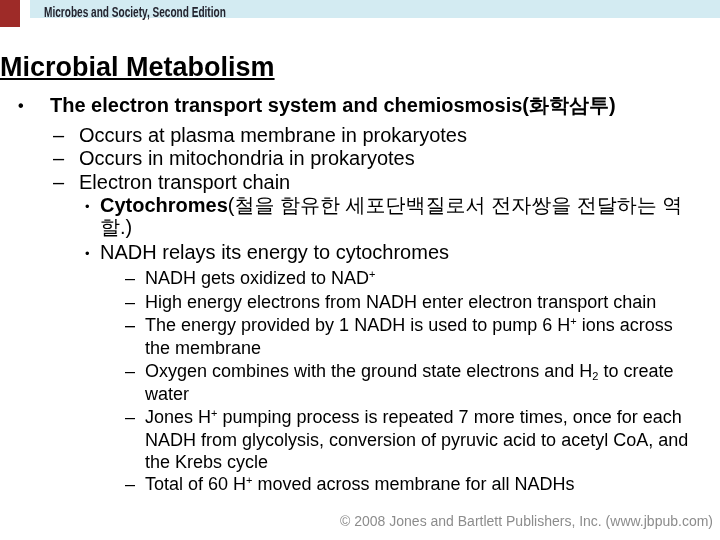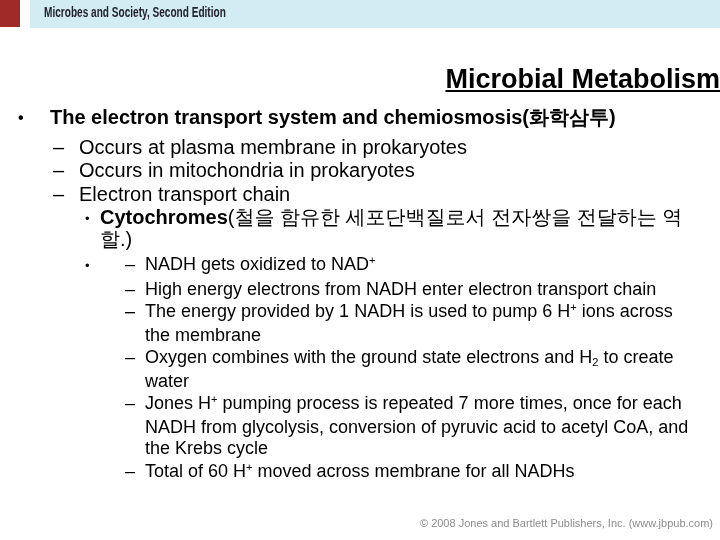--- a/index.html
+++ b/index.html
@@ -14,39 +14,39 @@
   .slide { width:720px; height:540px; position:relative; }
 
   
   .header { position:relative; height:28px; }
   .accent-square {
     position:absolute; left:0; top:0;
     width:20px; height:27px;
     background:var(--accent-red);
   }
   .book-bar {
-    position:absolute; left:30px; right:0; top:0; height:28px;
+    position:absolute; left:30px; right:0; top:0; height:18px;
     background:var(--bar-blue);
   }
   .book-title {
     display:inline-block;
     margin-left:14px;
     font-weight:bold;
     font-size:14px;
     line-height:24px;
     color:var(--header-text);
     transform:scaleX(0.72);
     transform-origin:left center;
     white-space:nowrap;
   }
 
   
   .slide-title {
-    margin-top:36px;
-    text-align:right;
+    margin-top:24px;
+    text-align:left;
     font-size:27px;
     font-weight:bold;
     line-height:30px;
     color:var(--title-color);
   }
   .slide-title .u { text-decoration:underline; }
 
   
   .bullets {
     margin-top:13px;
@@ -69,21 +69,21 @@
   .l4 .mk { left:125px; }
 
   .bold { font-weight:bold; }
   sup { font-size:11px; vertical-align:baseline; position:relative; top:-6px; }
   sub { font-size:11px; vertical-align:baseline; position:relative; top:3px; }
 
   
   .footer {
     position:absolute;
     right:7px; bottom:11px;
-    font-size:11px;
+    font-size:14px;
     color:var(--footer-gray);
     white-space:nowrap;
   }
 </style>
 </head>
 <body style="--accent-red: #9E2B28; --bar-blue: #D3EBF2; --header-text: #23232E; --title-color: #000000; --body-color: #000000; --footer-gray: #8C8C8C;">
 
 <div class="slide">
 
   <div class="header">
@@ -96,21 +96,21 @@
   <div class="slide-title">
     <span class="u">Microbial Metabolism</span>
   </div>
 
   <div class="bullets">
       <div class="b l1 bold"><span class="mk">•</span><span class="tx"><span>The electron transport system and chemiosmosis(화학삼투)</span></span></div>
       <div class="b l2"><span class="mk">–</span><span class="tx"><span>Occurs at plasma membrane in prokaryotes</span></span></div>
       <div class="b l2"><span class="mk">–</span><span class="tx"><span>Occurs in mitochondria in prokaryotes</span></span></div>
       <div class="b l2"><span class="mk">–</span><span class="tx"><span>Electron transport chain</span></span></div>
       <div class="b l3"><span class="mk">•</span><span class="tx"><span class="bold">Cytochromes</span><span>(철을 함유한 세포단백질로서 전자쌍을 전달하는 역할.)</span></span></div>
-      <div class="b l3"><span class="mk">•</span></div>
+      <div class="b l3"><span class="mk">•</span><span class="tx"><span>NADH relays its energy to cytochromes</span></span></div>
       <div class="b l4"><span class="mk">–</span><span class="tx"><span>NADH gets oxidized to NAD</span><sup>+</sup></span></div>
       <div class="b l4"><span class="mk">–</span><span class="tx"><span>High energy electrons from NADH enter electron transport chain</span></span></div>
       <div class="b l4"><span class="mk">–</span></div>
       <div class="b l4"><span class="mk">–</span><span class="tx"><span>The energy provided by 1 NADH is used to pump 6 H</span><sup>+</sup><span> ions across the membrane</span></span></div>
       <div class="b l4"><span class="mk">–</span><span class="tx"><span>Oxygen combines with the ground state electrons and H</span><sub>2</sub><span> to create water</span></span></div>
       <div class="b l4"><span class="mk">–</span><span class="tx"><span>Jones H</span><sup>+</sup><span> pumping process is repeated 7 more times, once for each NADH from glycolysis, conversion of pyruvic acid to acetyl CoA, and the Krebs cycle</span></span></div>
       <div class="b l4"><span class="mk">–</span><span class="tx"><span>Total of 60 H</span><sup>+</sup><span> moved across membrane for all NADHs</span></span></div>
     </div>
 
   <div class="footer">© 2008 Jones and Bartlett Publishers, Inc. (www.jbpub.com)</div>

